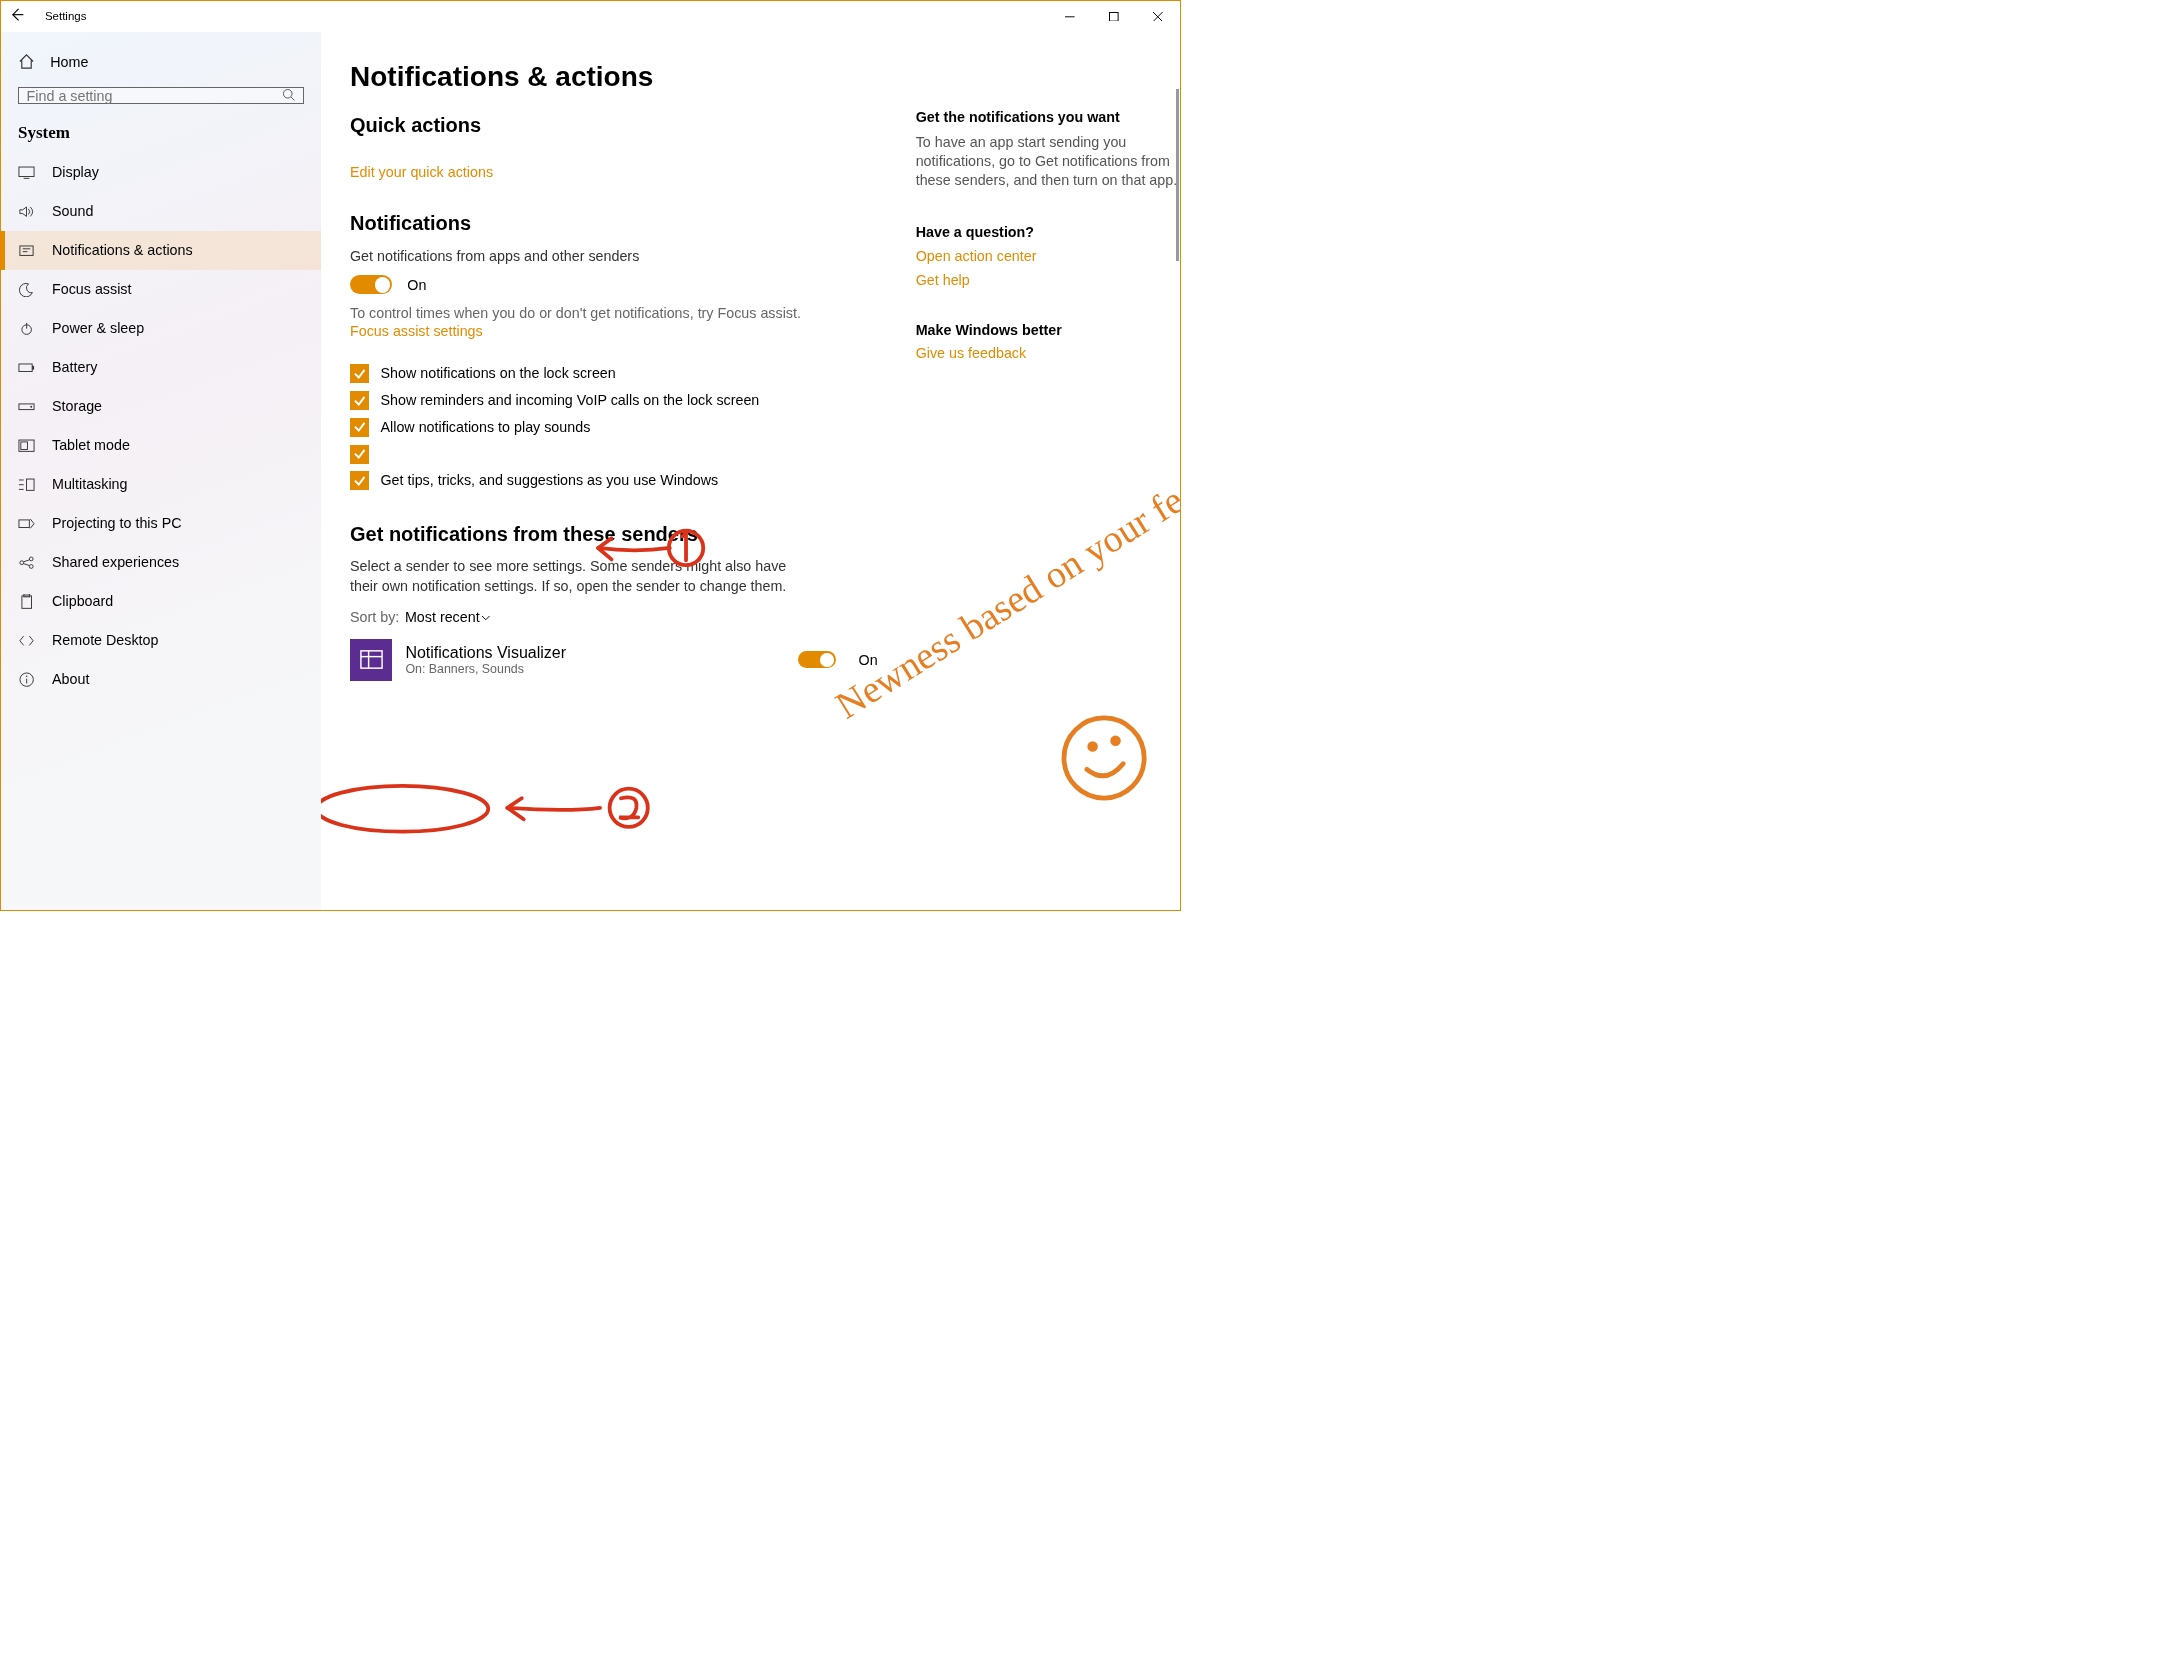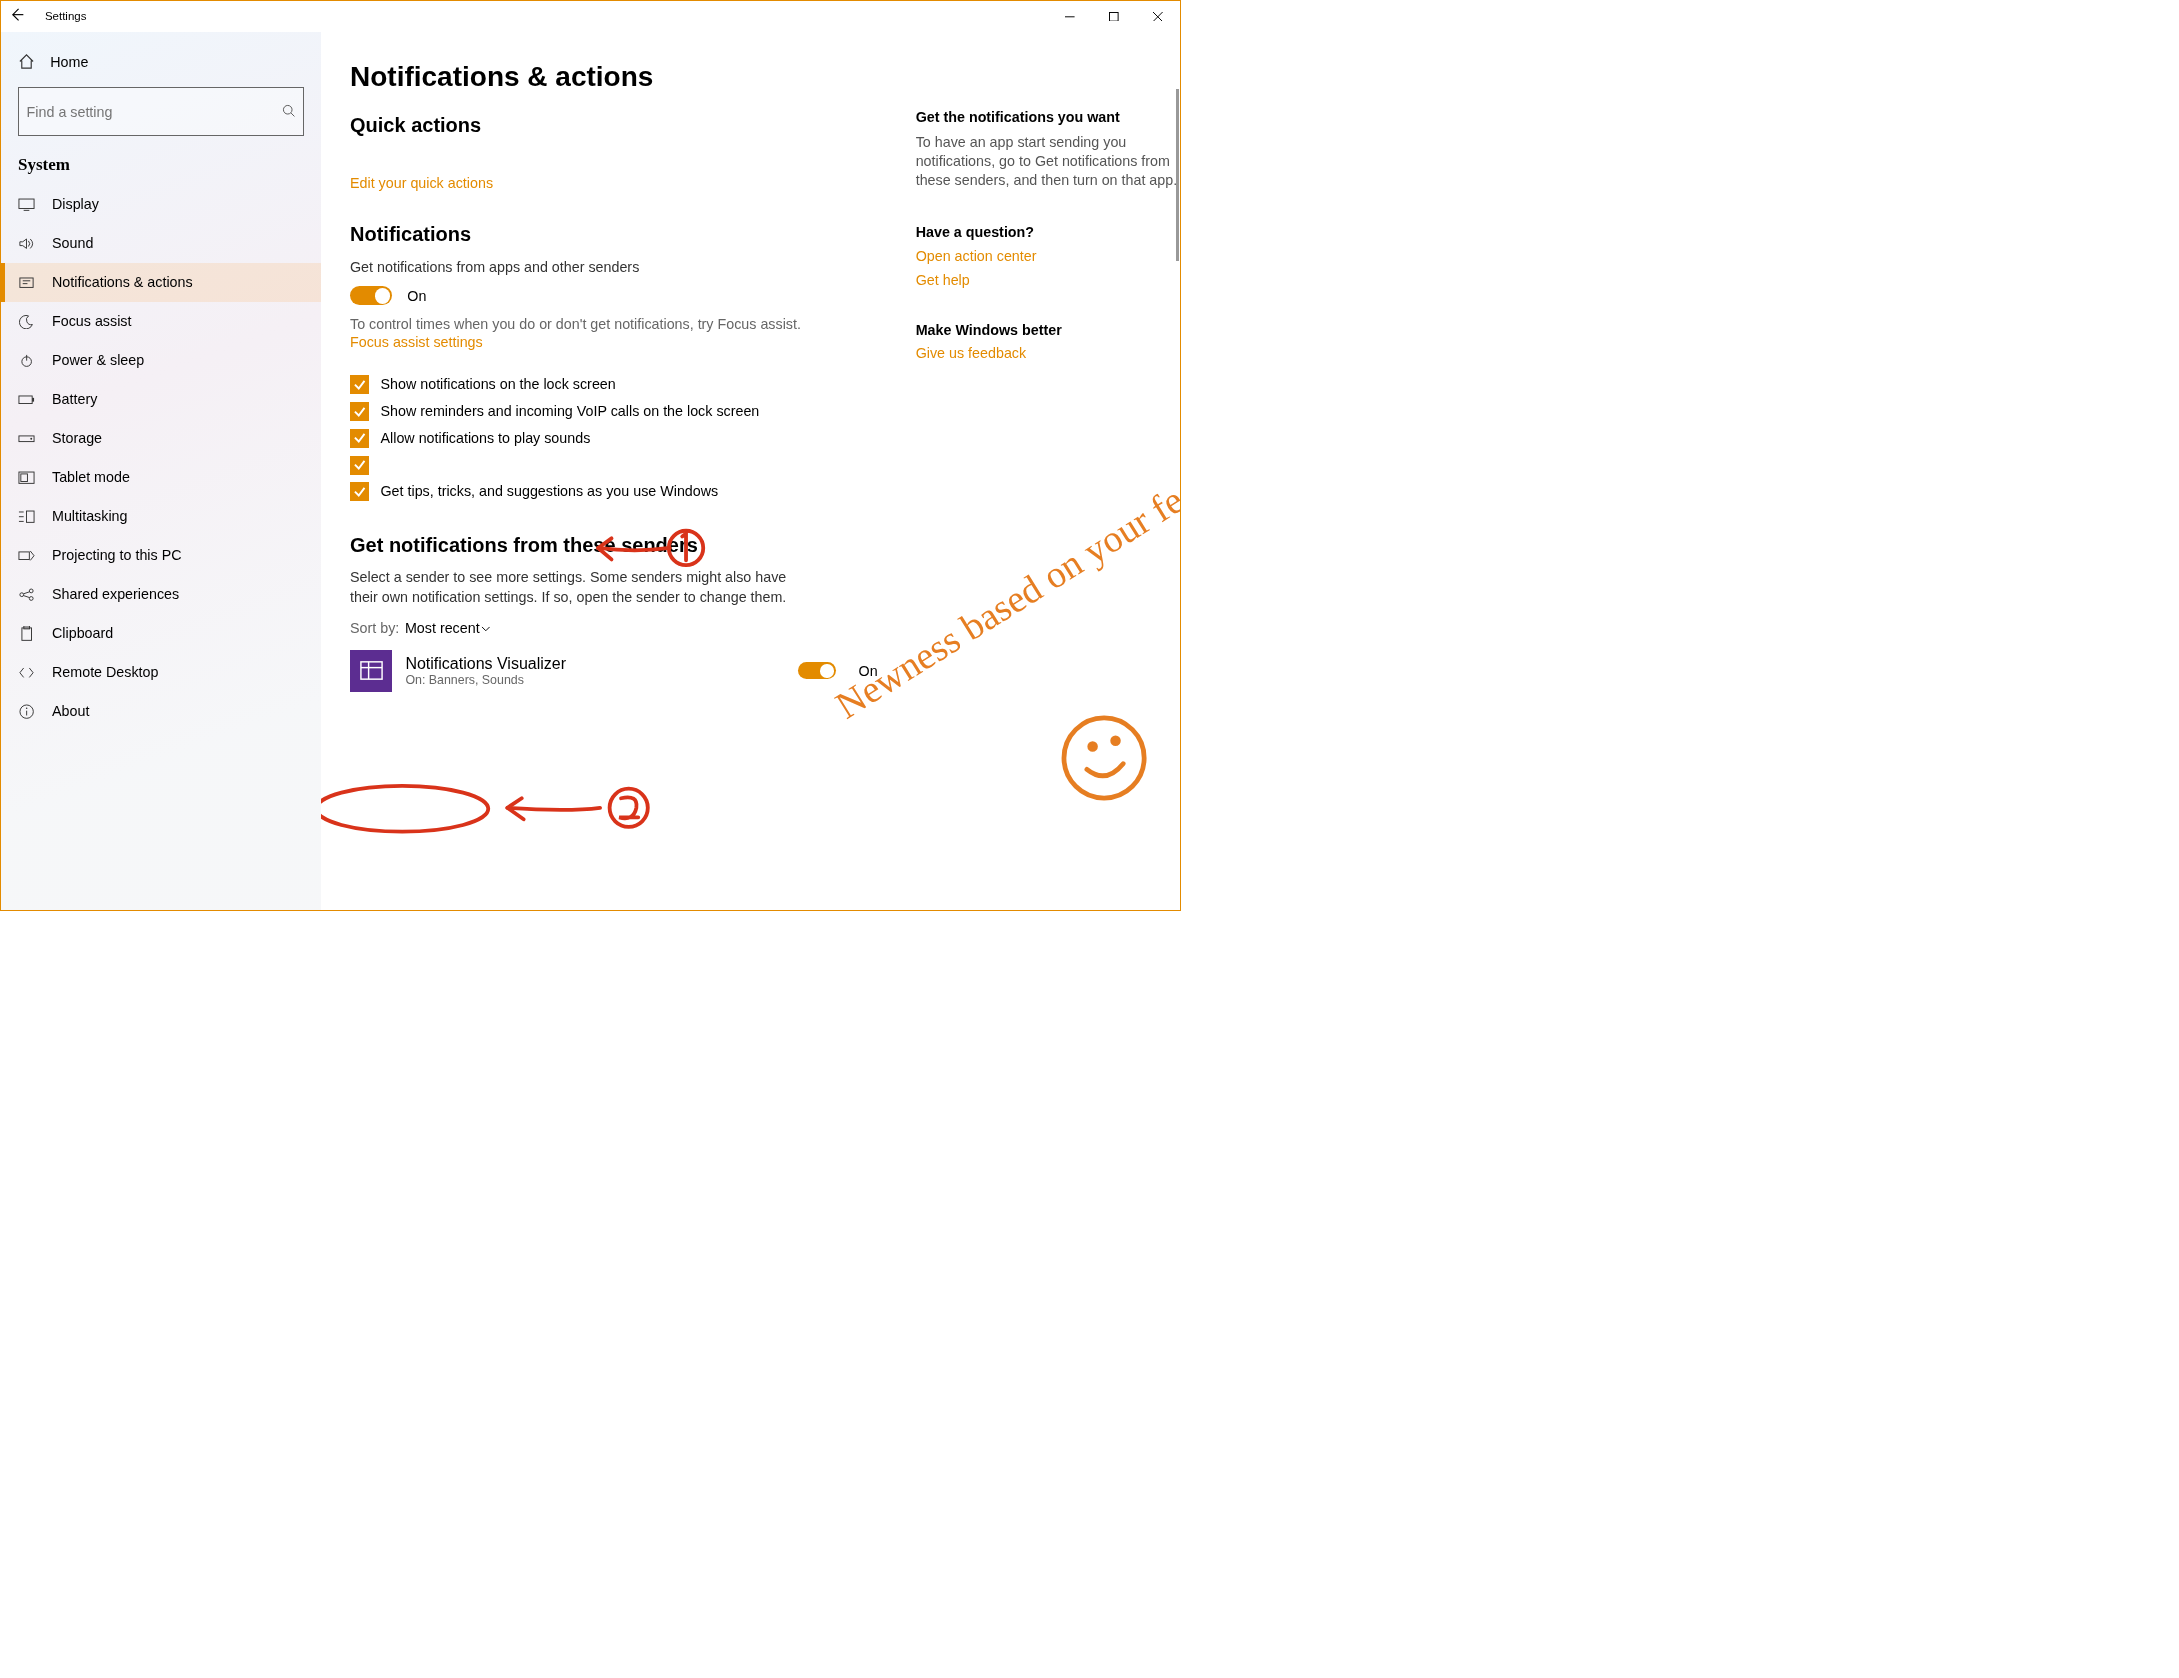--- a/index.html
+++ b/index.html
@@ -27,21 +27,21 @@
 .container { display: flex; height: calc(100% - 31px); }
 .sidebar {
   width: 320px;
   background: linear-gradient(160deg, rgba(230,240,250,0.6), rgba(235,225,235,0.5) 40%, rgba(240,242,245,0.6) 80%);
   padding-top: 9.6px;
   position: relative;
 }
 .home-row { display:flex; align-items:center; gap:15.3px; padding: 11.5px 17px; margin-bottom: 5.7px; cursor:pointer;}
 .search-box {
   margin: 3.8px 17px 15.3px 17px;
-  height: 49px;
+  height: 17px;
   border: 1px solid #666;
   background: rgba(255,255,255,0.35);
   display: flex; align-items: center;
   padding: 0 7.6px;
 }
 .search-box input {
   flex:1; border:none; background:transparent; outline:none; font-size:14.3px; color:#555;
 }
 .category-label { font-weight: 600; padding: 3.8px 17px 9.6px 17px; font-size: 17px; font-family: Liberation Serif, serif; }
 .nav-list { list-style: none; }
@@ -66,21 +66,21 @@
   gap: 38px;
   padding: 29px 0 0 29px;
   overflow: hidden;
   position: relative;
 }
 .content { width: 535px; }
 .content h1 { font-weight: 600; font-size: 28px; margin-bottom: 21px; }
 .content h2 { font-weight: 600; font-size: 20px; margin-top: 32.5px; margin-bottom: 11.5px; }
 .content h2.first { margin-top: 5.7px; }
 .body-text { color:#333; font-size: 14.3px; line-height: 1.35; }
-.link { color:#E38B00; cursor:pointer; display:inline-block; margin-top:26px; }
+.link { color:#E38B00; cursor:pointer; display:inline-block; margin-top:15px; }
 .dim { color:#666; }
 .toggle-row { display:flex; align-items:center; gap: 15.3px; margin: 9.6px 0; }
 .toggle {
   width: 42px; height: 19px; border-radius: 9.6px; background:#E38B00; position:relative; cursor:pointer;
 }
 .toggle .knob {
   position:absolute; right:1.9px; top:1.9px; width:15.3px; height:15.3px; background:#fff; border-radius:50%;
 }
 .toggle.small { width: 38px; height: 17px;}
 .toggle.small .knob { width:13.4px; height:13.4px;}

